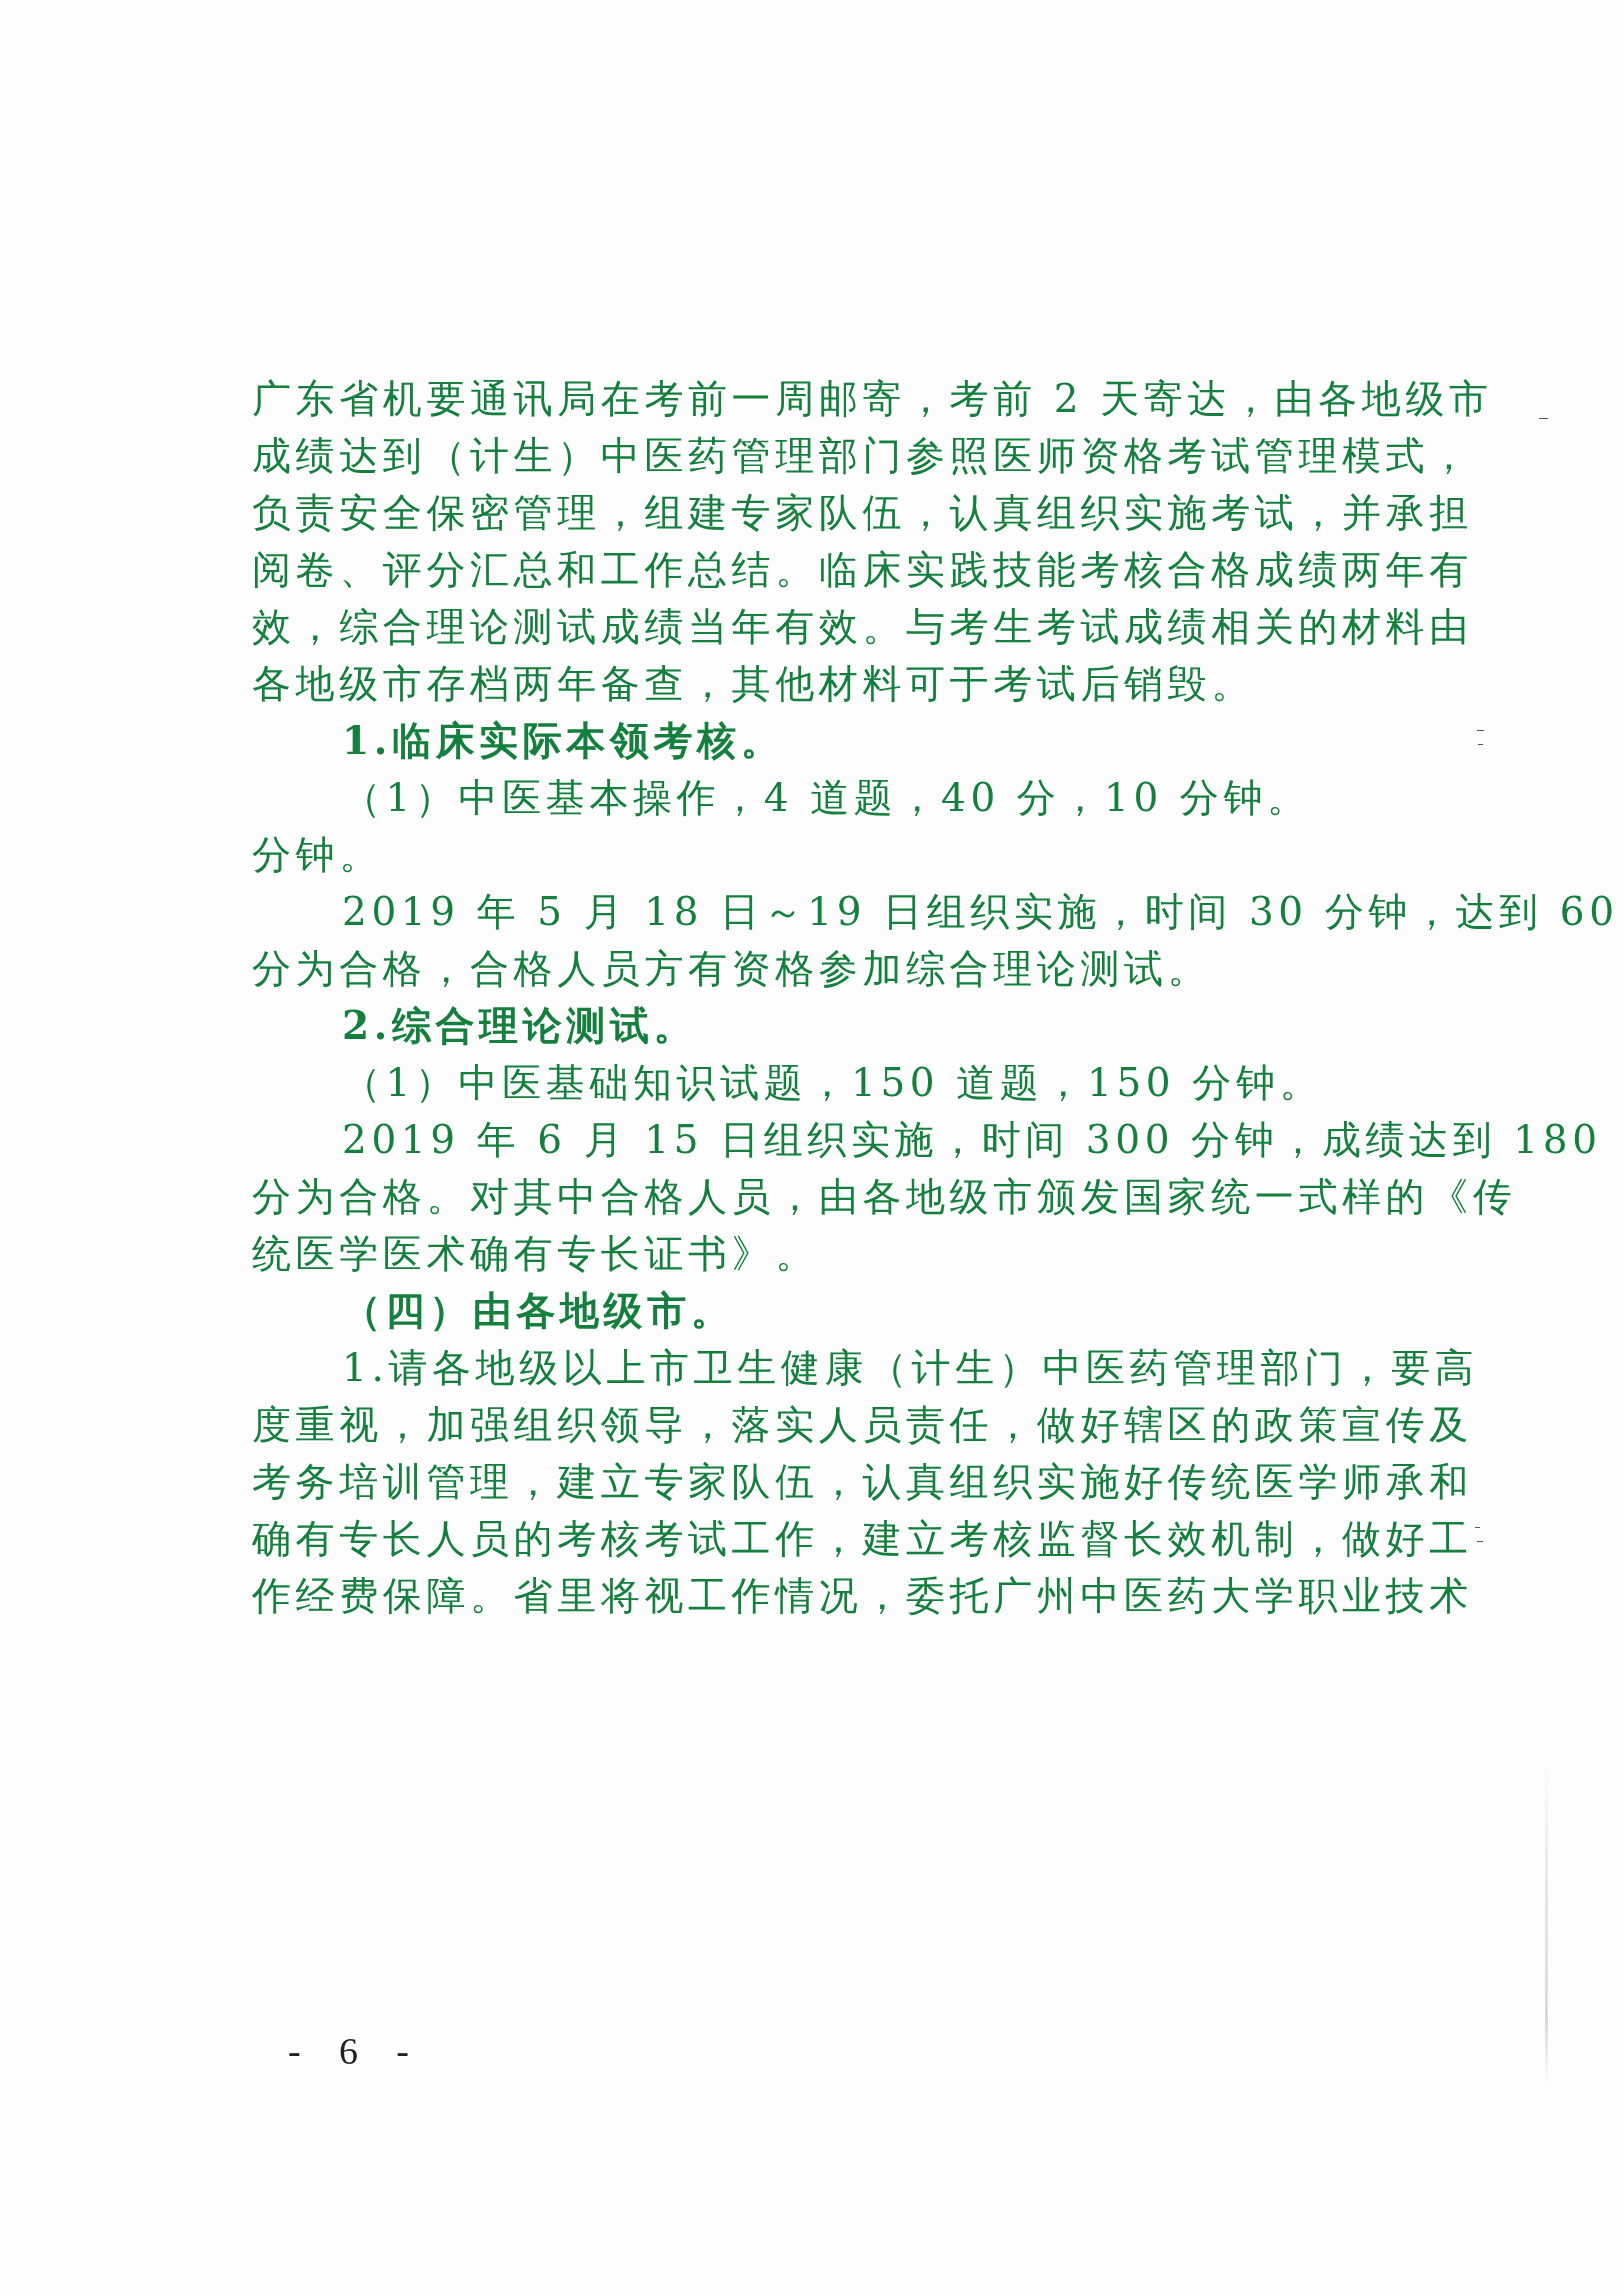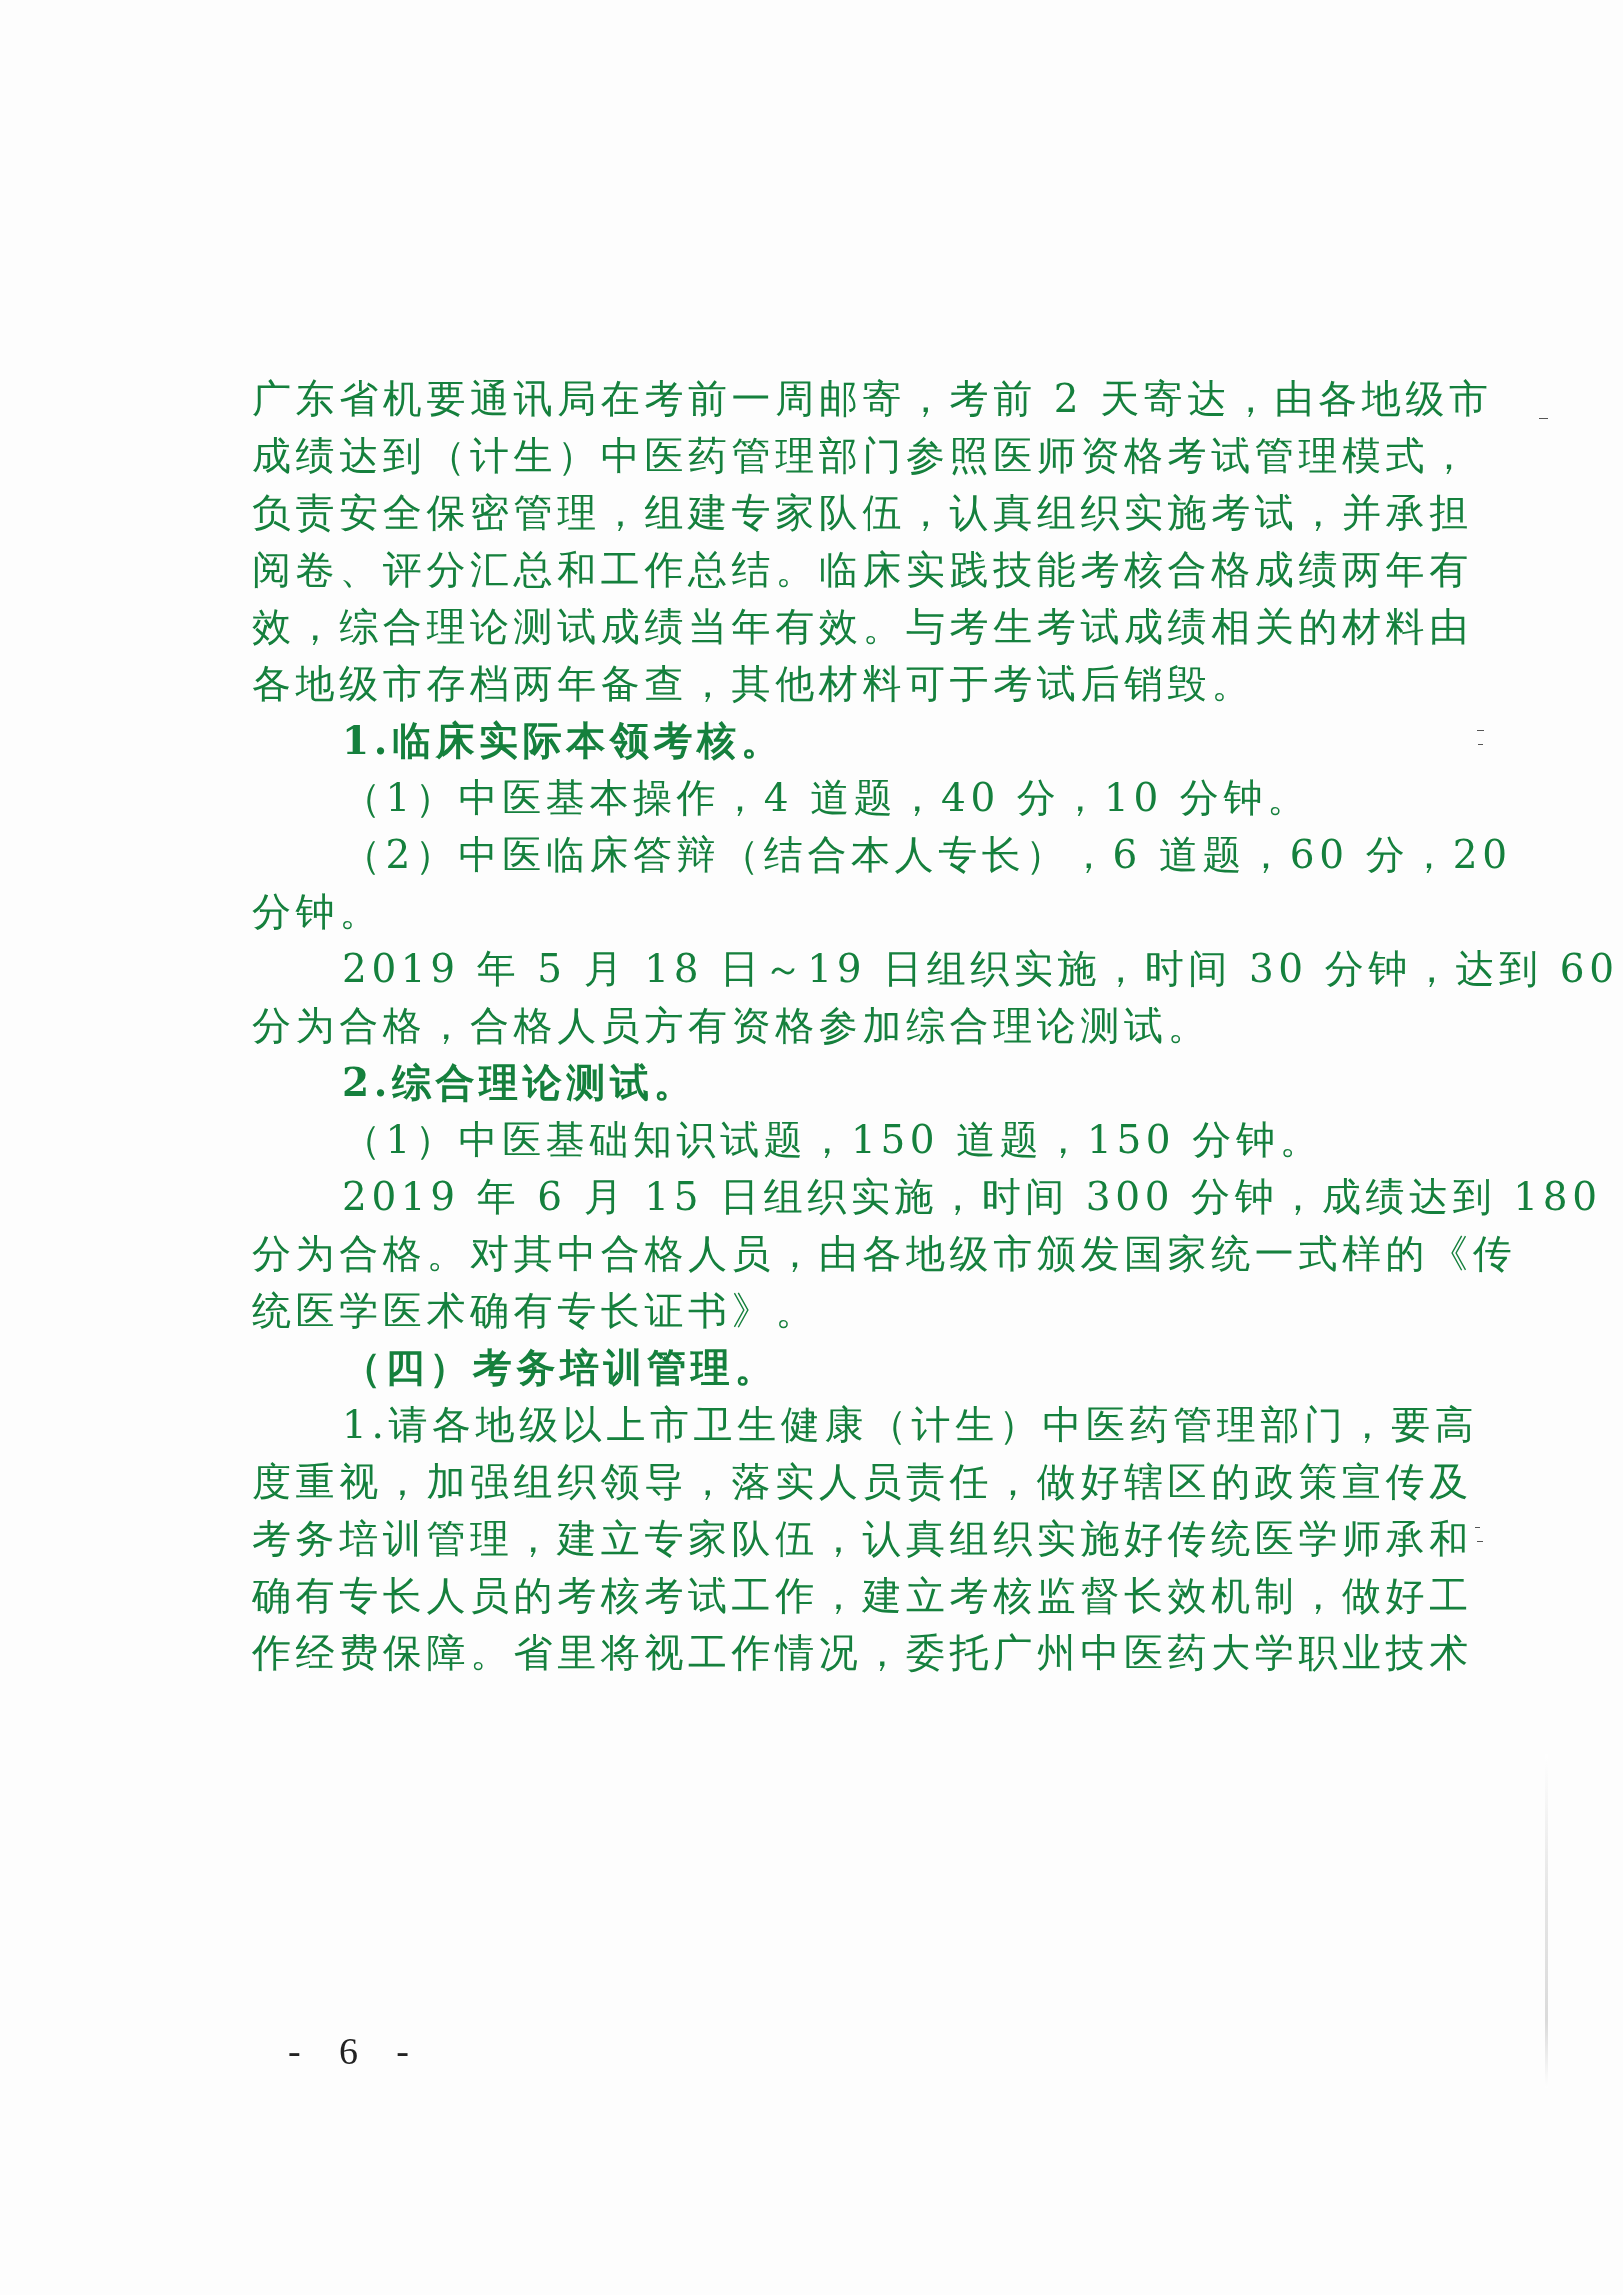--- a/index.html
+++ b/index.html
@@ -28,30 +28,29 @@
 <div class="page">
   <div class="body-text">
     <div class="line">广东省机要通讯局在考前一周邮寄，考前 2 天寄达，由各地级市</div>
     <div class="line">成绩达到（计生）中医药管理部门参照医师资格考试管理模式，</div>
     <div class="line">负责安全保密管理，组建专家队伍，认真组织实施考试，并承担</div>
     <div class="line">阅卷、评分汇总和工作总结。临床实践技能考核合格成绩两年有</div>
     <div class="line">效，综合理论测试成绩当年有效。与考生考试成绩相关的材料由</div>
     <div class="line">各地级市存档两年备查，其他材料可于考试后销毁。</div>
     <div class="line indent bold">1.临床实际本领考核。</div>
     <div class="line indent">（1）中医基本操作，4 道题，40 分，10 分钟。</div>
-    <div class="line indent">（2）中医临床答辩（结合本人专长），6 道题，60 分，20</div>
     <div class="line">分钟。</div>
     <div class="line indent">2019 年 5 月 18 日～19 日组织实施，时间 30 分钟，达到 60</div>
     <div class="line">分为合格，合格人员方有资格参加综合理论测试。</div>
     <div class="line indent bold">2.综合理论测试。</div>
     <div class="line indent">（1）中医基础知识试题，150 道题，150 分钟。</div>
     <div class="line indent">2019 年 6 月 15 日组织实施，时间 300 分钟，成绩达到 180</div>
     <div class="line">分为合格。对其中合格人员，由各地级市颁发国家统一式样的《传</div>
     <div class="line">统医学医术确有专长证书》。</div>
-    <div class="line indent bold">（四）考务培训管理。</div>
+    <div class="line indent bold">（四）由各地级市。</div>
     <div class="line indent">1.请各地级以上市卫生健康（计生）中医药管理部门，要高</div>
     <div class="line">度重视，加强组织领导，落实人员责任，做好辖区的政策宣传及</div>
     <div class="line">考务培训管理，建立专家队伍，认真组织实施好传统医学师承和</div>
     <div class="line">确有专长人员的考核考试工作，建立考核监督长效机制，做好工</div>
     <div class="line">作经费保障。省里将视工作情况，委托广州中医药大学职业技术</div>
   </div>
 
   <div class="page-number">- 6 -</div>
 
   <div class="scan-mark" style="left:1539px; top:418px; width:9.2px;"></div>

